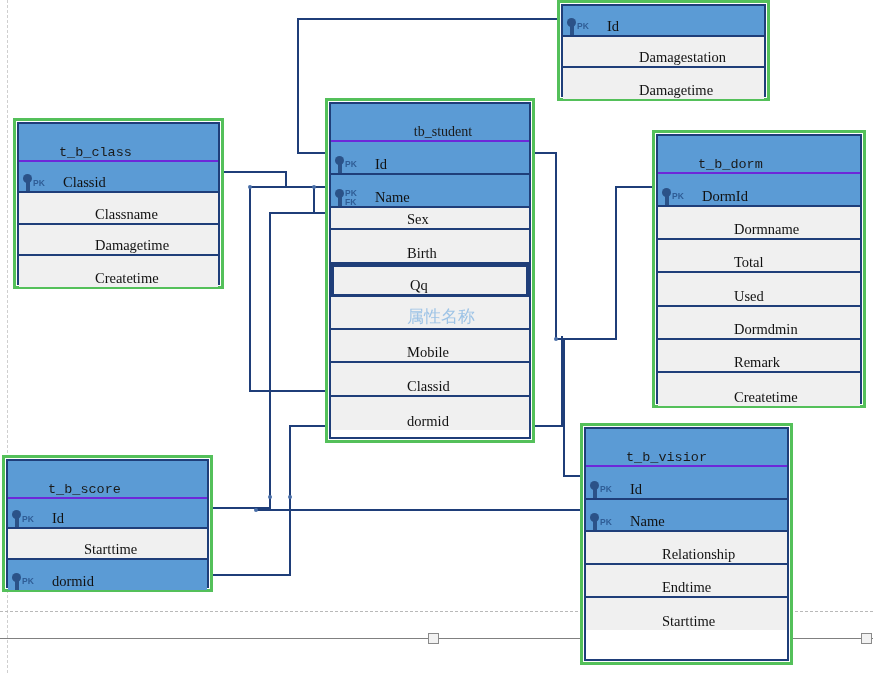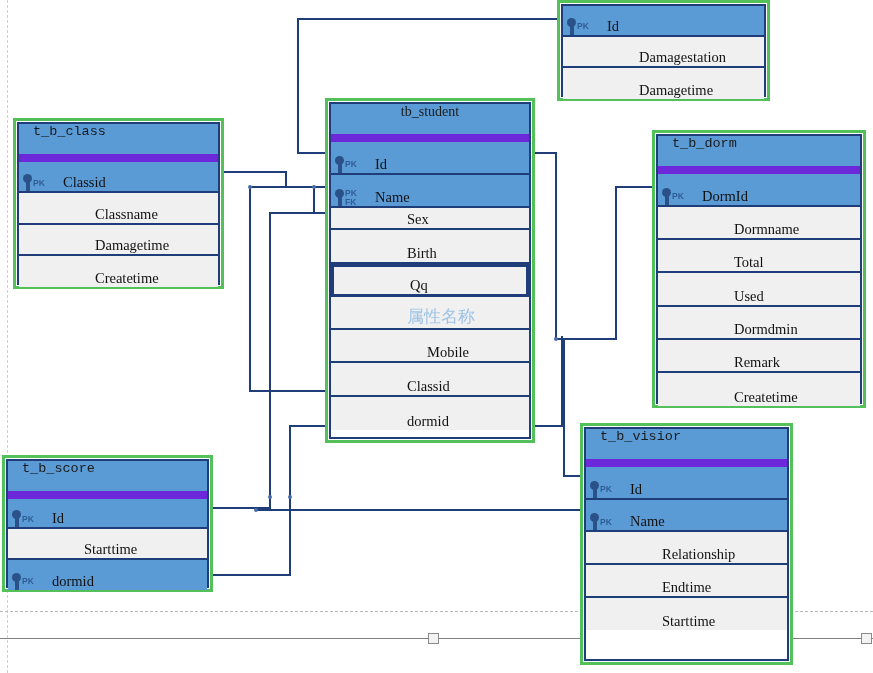--- a/index.html
+++ b/index.html
@@ -25,21 +25,21 @@
   .conn.h{height:2px;}
   .conn.v{width:2px;}
   .joint{position:absolute;width:4px;height:4px;background:#4a6fa8;border-radius:50%;}
 
   
   .table{position:absolute;box-sizing:border-box;
     border:3px solid #54c05a;background:#ffffff;padding:1px;}
   .tinner{box-sizing:border-box;border:2px solid #1f3e79;background:#ffffff;}
   .title{box-sizing:border-box;background:#5b9bd5;color:#1a1a1a;
     font-family:"Liberation Mono", monospace;font-size:13.5px;
-    display:flex;align-items:flex-start;border-bottom:8px solid #6d28d9;}
+    display:flex;align-items:flex-end;border-bottom:2px solid #6d28d9;padding-left:26px;}
   .title span{padding-left:14px;}
   .title.center span{padding-left:0;margin:0 auto;font-family:"Liberation Serif",serif;font-size:14px;}
 
   .row{box-sizing:border-box;display:flex;align-items:flex-end;
     background:#f0f0f0;border-bottom:2px solid #1f3e79;position:relative;}
   .row:last-child{border-bottom:none;}
   .row.key{background:#5b9bd5;}
   .row .lbl{font-size:14.5px;color:#111;}
   .row.plain .lbl{padding-left:38px;}
   .row.key .lbl{padding-left:6px;}
@@ -180,21 +180,21 @@
           </div>
           <span class="lbl">Qq</span>
         </div>
         <div class="row plain ph" style="height: 33.2222px;">
           <div class="kwrap">
             <span class="kicon"></span>
             <span class="ktag"></span>
           </div>
           <span class="lbl">属性名称</span>
         </div>
-        <div class="row plain" style="height: 33.2222px; padding-left: 20px;">
+        <div class="row plain" style="height: 33.2222px;">
           <div class="kwrap">
             <span class="kicon"></span>
             <span class="ktag"></span>
           </div>
           <span class="lbl">Mobile</span>
         </div>
         <div class="row plain" style="height: 33.2222px;">
           <div class="kwrap">
             <span class="kicon"></span>
             <span class="ktag">FK</span>

